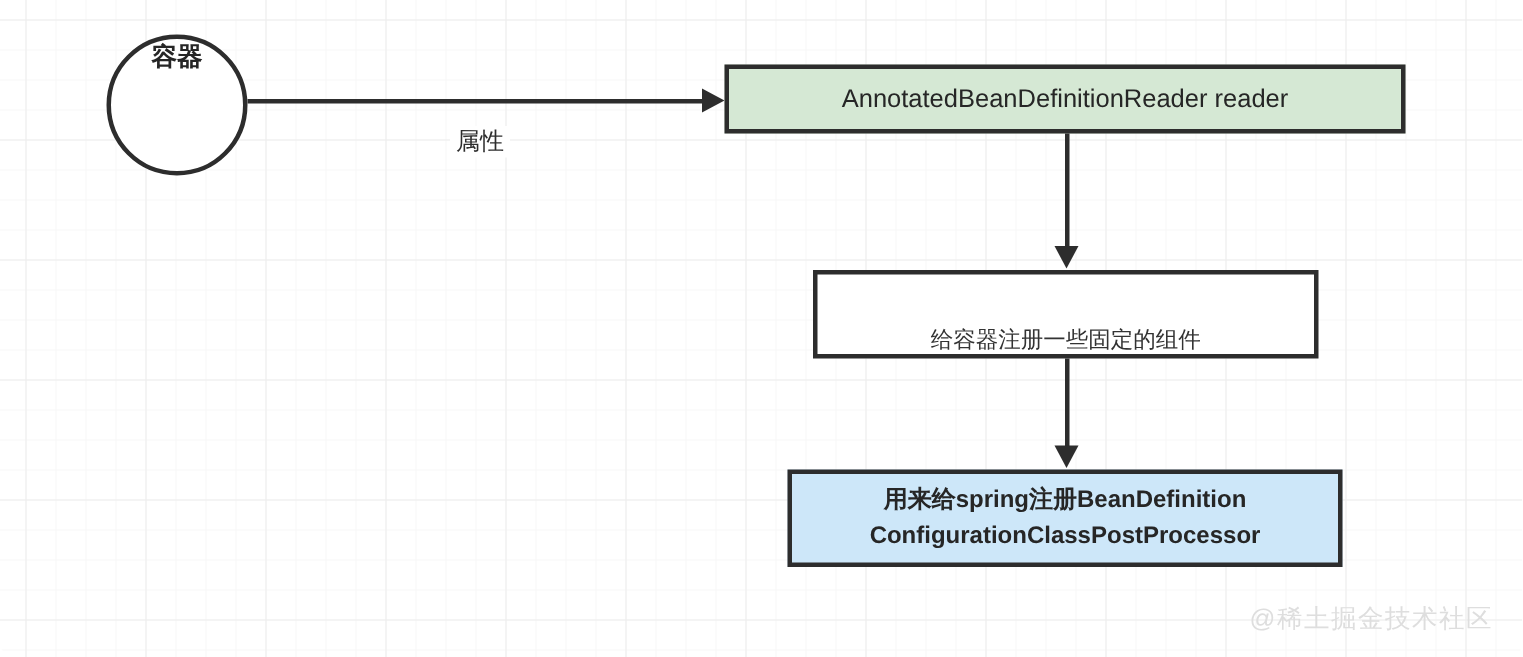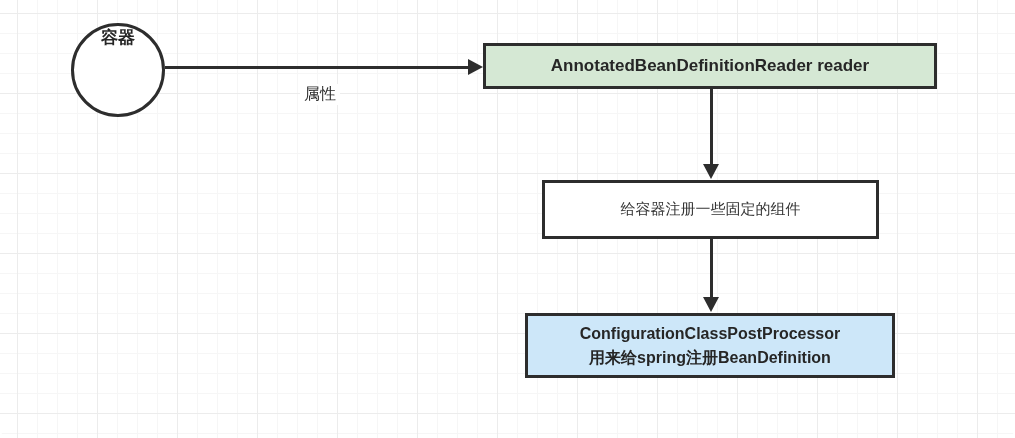--- a/index.html
+++ b/index.html
@@ -54,31 +54,32 @@
     color: #262626;
     text-align: center;
   }
   .box-reader {
     left: 483px;
     top: 43px;
     width: 454px;
     height: 46px;
     background: #d5e8d4;
     font-size: 17px;
-    font-weight: bold;
+    font-weight: normal;
   }
   .box-register {
     left: 542px;
     top: 180px;
     width: 337px;
     height: 59px;
     background: #ffffff;
     font-size: 15px;
     font-weight: normal;
     color: #333333;
+    justify-content: flex-end;
   }
   .box-processor {
     left: 525px;
     top: 313px;
     width: 370px;
     height: 65px;
     background: #cde7f9;
     font-size: 16px;
     font-weight: bold;
     line-height: 1.45;
@@ -156,18 +157,19 @@
   <div class="arrowhead-down a1"></div>
 
   <div class="box box-register">
     <span>给容器注册一些固定的组件</span>
   </div>
 
   <div class="line line-v2"></div>
   <div class="arrowhead-down a2"></div>
 
   <div class="box box-processor">
+    <span>用来给spring注册BeanDefinition</span>
     <span>ConfigurationClassPostProcessor</span>
-    <span>用来给spring注册BeanDefinition</span>
   </div>
 
+  <div class="watermark">@稀土掘金技术社区</div>
 
 </div>
 
 </body></html>

